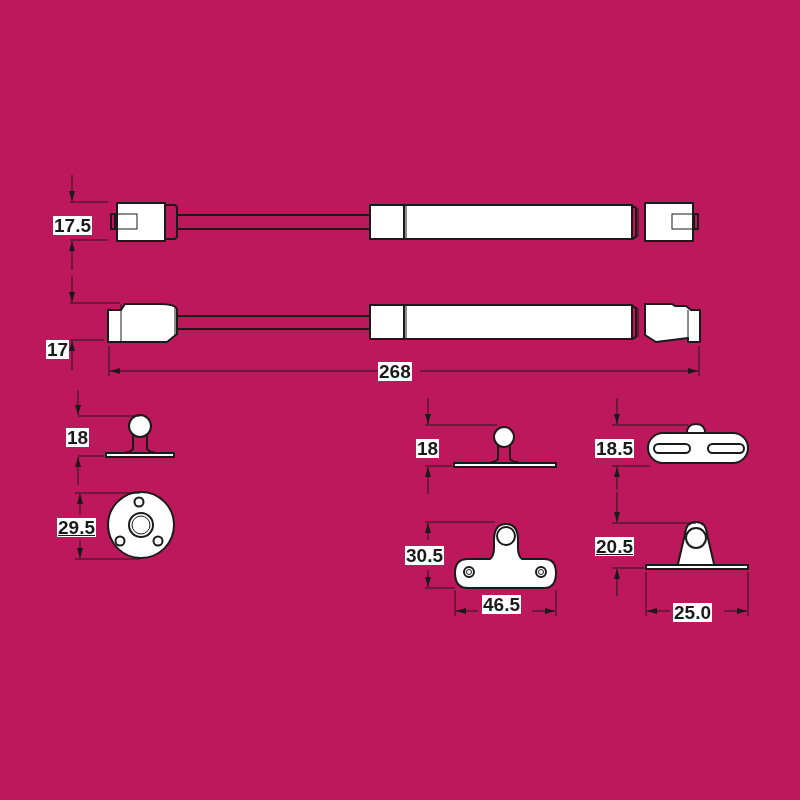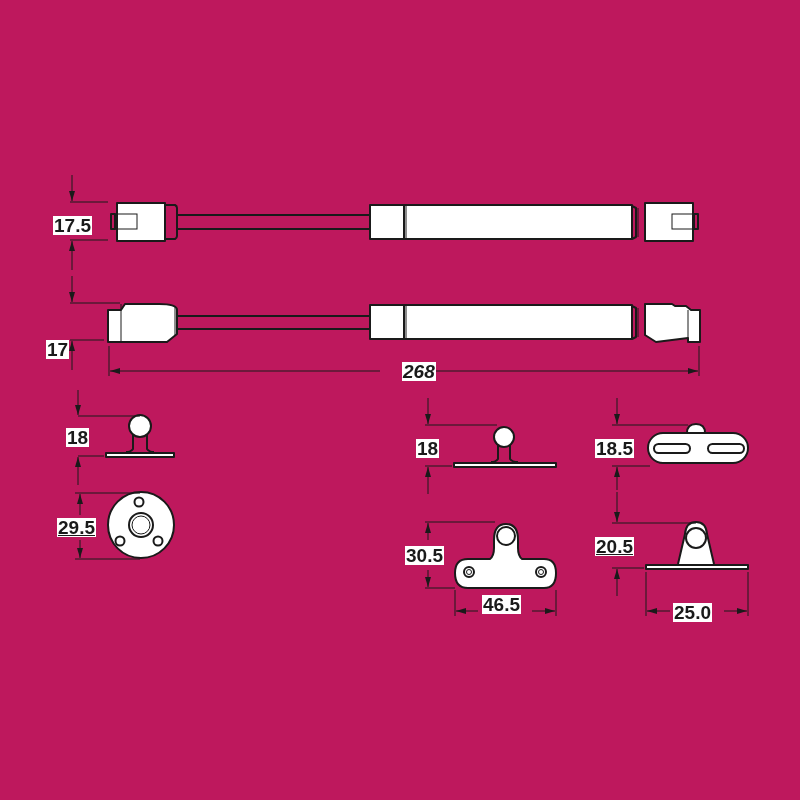--- a/index.html
+++ b/index.html
@@ -156,21 +156,21 @@
 
     <line x1="646" y1="572" x2="646" y2="616" class="dim"></line>
     <line x1="748" y1="572" x2="748" y2="616" class="dim"></line>
     <line x1="670" y1="611" x2="647" y2="611" class="dim" marker-end="url(#ah)"></line>
     <line x1="724" y1="611" x2="747" y2="611" class="dim" marker-end="url(#ah)"></line>
   </g>
 </svg>
 
 <span class="lbl" style="left:53px; top:216px;">17.5</span>
 <span class="lbl" style="left:46px; top:316px;margin-top:24px;">17</span>
-<span class="lbl" style="left:402px; top:362px;font-style:italic;">268</span>
+<span class="lbl" style="left:378px; top:362px;">268</span>
 <span class="lbl" style="left:66px; top:428px;">18</span>
 <span class="lbl" style="left:57px; top:518px;text-decoration:underline;">29.5</span>
 <span class="lbl" style="left:416px; top:439px;">18</span>
 <span class="lbl" style="left:405px; top:546px;">30.5</span>
 <span class="lbl" style="left:482px; top:575px;margin-top:20px;">46.5</span>
 <span class="lbl" style="left:595px; top:439px;">18.5</span>
 <span class="lbl" style="left:595px; top:537px;text-decoration:underline;">20.5</span>
 <span class="lbl" style="left:673px; top:603px;">25.0</span>
 </div>
 

